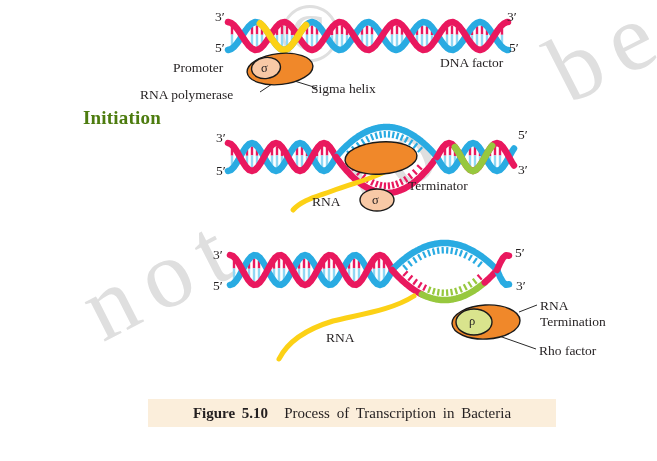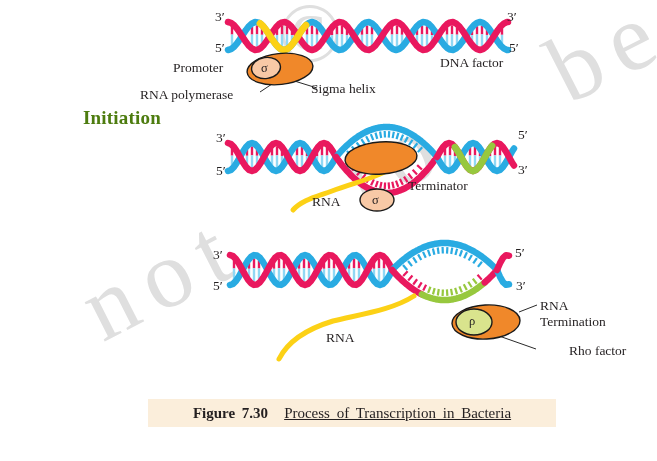--- a/index.html
+++ b/index.html
@@ -13,21 +13,21 @@
   #art{position:absolute;left:0;top:0;z-index:1;}
   .labels{position:absolute;inset:0;z-index:2;}
   .lab{position:absolute;font-size:13.5px;color:#231f20;white-space:nowrap;line-height:1.1;}
   .prime{font-size:13.5px;}
   .title{position:absolute;font-size:19px;font-weight:bold;color:#4d7c0f;
          letter-spacing:.2px;white-space:nowrap;}
   .greek{position:absolute;font-size:12.5px;color:#231f20;}
   .caption{position:absolute;left:148px;top:399px;width:408px;height:28px;
            background:#fbeedb;text-align:center;line-height:28px;font-size:15px;
            color:#231f20;word-spacing:3px;white-space:nowrap;}
-  .caption .rest{margin-left:16px;text-decoration:underline;}
+  .caption .rest{margin-left:16px;}
 </style>
 </head>
 <body>
 
 <div class="page">
 
   <div class="wm" id="wm-c">©</div>
   <div class="wm" id="wm-text">not to be</div>
 
   <svg id="art" width="657" height="461" viewBox="0 0 657 461">
@@ -306,20 +306,20 @@
     <span class="lab" style="left:312px;top:195px">RNA</span>
     <span class="greek" style="left:372px;top:193px">σ</span>
 
     <span class="lab prime" style="left:213px;top:248px">3′</span>
     <span class="lab prime" style="left:213px;top:279px">5′</span>
     <span class="lab prime" style="left:515px;top:246px">5′</span>
     <span class="lab prime" style="left:516px;top:279px">3′</span>
     <span class="lab" style="left:326px;top:331px">RNA</span>
     <span class="lab" style="left:540px;top:299px">RNA</span>
     <span class="lab" style="left:540px;top:315px">Termination</span>
-    <span class="lab" style="left:569px;top:344px">Rho factor</span>
+    <span class="lab" style="left:539px;top:344px">Rho factor</span>
     <span class="greek" style="left:469px;top:314px">ρ</span>
 
     <div class="caption" style="background: rgb(251, 238, 219);">
-      <b>Figure 7.30</b><span class="rest">Process of Transcription in Bacteria</span>
+      <b>Figure 5.10</b><span class="rest">Process of Transcription in Bacteria</span>
     </div>
   </div>
 </div>
 
 </body></html>

